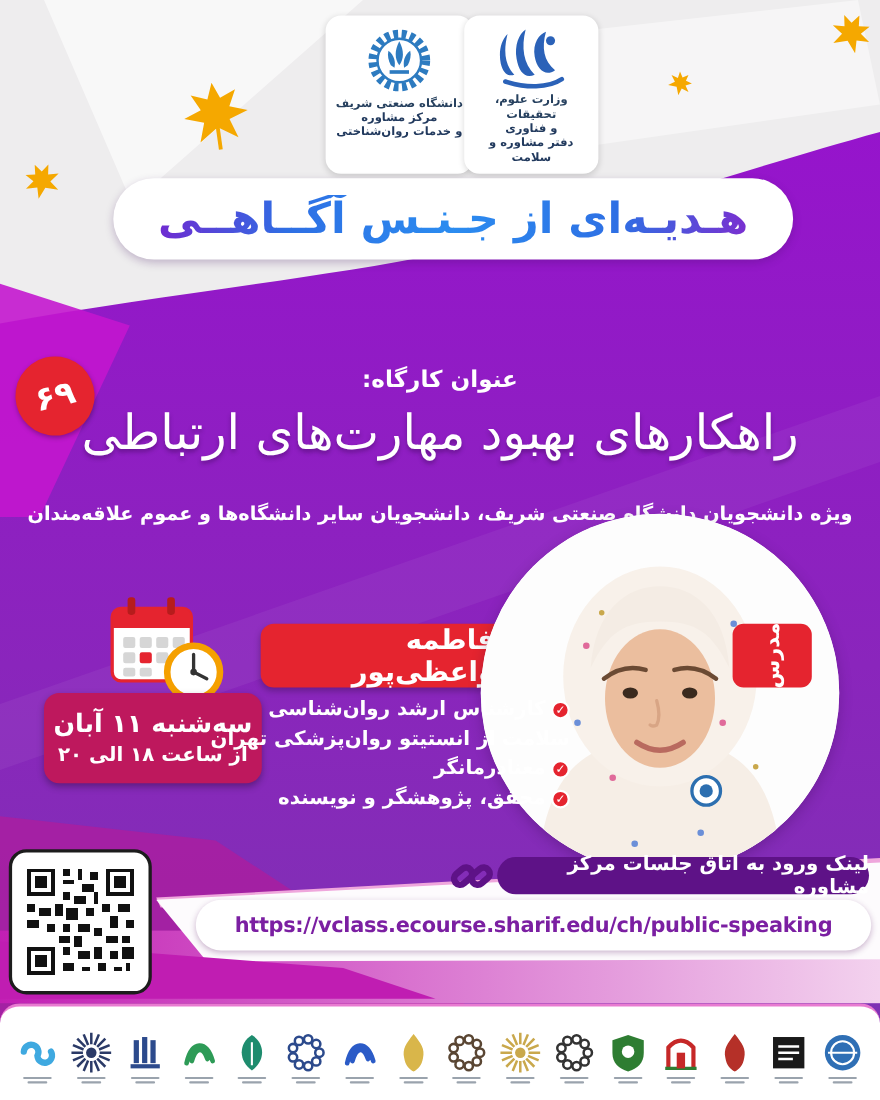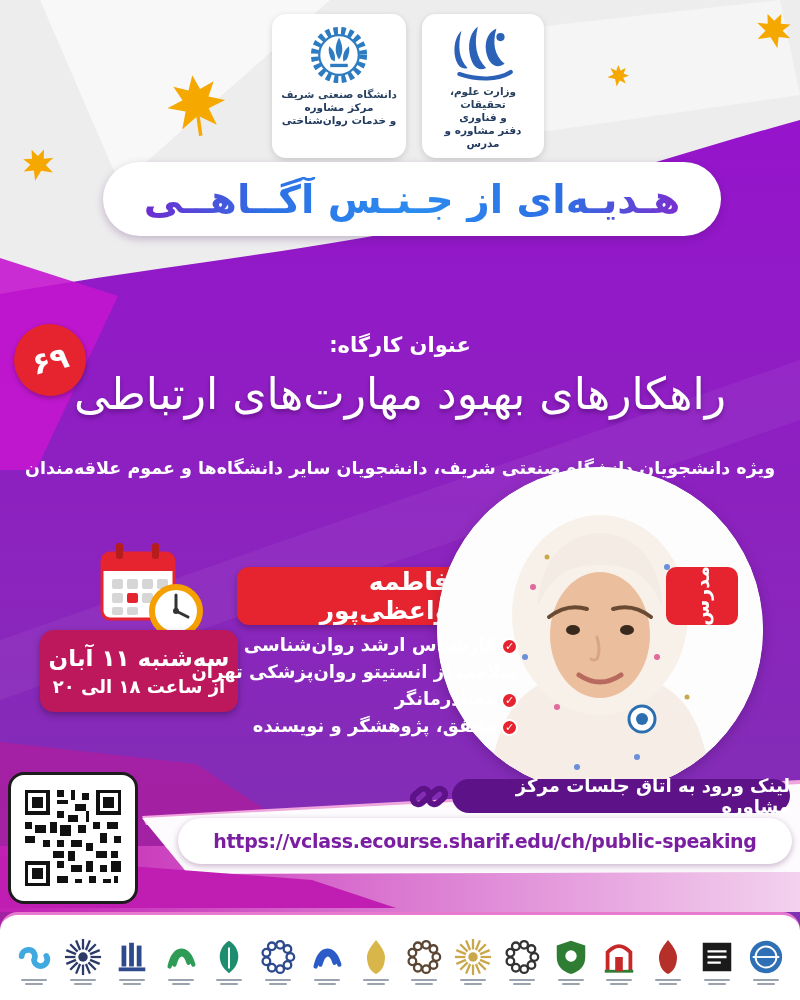--- a/index.html
+++ b/index.html
@@ -145,21 +145,21 @@
     <svg width="36" height="36" viewBox="0 0 20 22">
         <path d="M10 0 L12 5 L17 3 L14.5 8 L20 10 L14 12 L16 18 L10 14 L4 18 L6 12 L0 10 L5.5 8 L3 3 L8 5 Z" fill="#F5A800"></path>
       </svg>
   </div>
   <div class="leaf" style="left:246px;top:206px;transform:rotate(12deg);">
     <svg width="26" height="26" viewBox="0 0 20 22">
         <path d="M10 0 L12 5 L17 3 L14.5 8 L20 10 L14 12 L16 18 L10 14 L4 18 L6 12 L0 10 L5.5 8 L3 3 L8 5 Z" fill="#F5A800"></path>
       </svg>
   </div>
 
-  <div class="hcard" style="left:272px;width:134px;">
+  <div class="hcard" style="left:296px;width:134px;">
     <svg width="66" height="66" viewBox="0 0 60 60">
       <circle cx="30" cy="30" r="22" fill="none" stroke="#2D7BC0" stroke-width="7" stroke-dasharray="4 3"></circle>
       <circle cx="30" cy="30" r="18" fill="#fff" stroke="#2D7BC0" stroke-width="2"></circle>
       <path d="M30 14 C34 22 34 28 30 34 C26 28 26 22 30 14 Z" fill="#2D7BC0"></path>
       <path d="M21 22 C26 26 27 31 26 36 L23 34 C21 30 20 26 21 22 Z" fill="#2D7BC0"></path>
       <path d="M39 22 C34 26 33 31 34 36 L37 34 C39 30 40 26 39 22 Z" fill="#2D7BC0"></path>
       <rect x="22" y="38" width="16" height="3" fill="#2D7BC0"></rect>
     </svg>
     <div class="cap">
       <div class="c1">دانشگاه صنعتی شریف</div>
@@ -171,21 +171,21 @@
     <svg width="72" height="66" viewBox="0 0 70 60">
       <path d="M14 8 C10 24 12 36 20 44 C14 46 10 42 8 34 C6 24 8 14 14 8 Z" fill="#2B62B8"></path>
       <path d="M30 4 C26 20 28 34 38 44 C30 48 24 42 22 30 C20 18 24 8 30 4 Z" fill="#2B62B8"></path>
       <path d="M48 6 C44 20 46 32 56 40 C48 46 40 40 38 28 C36 16 42 8 48 6 Z" fill="#2B62B8"></path>
       <circle cx="52" cy="14" r="4" fill="#2B62B8"></circle>
       <path d="M12 50 C30 56 50 56 62 48" fill="none" stroke="#2B62B8" stroke-width="4" stroke-linecap="round"></path>
     </svg>
     <div class="cap">
       <div class="c1">وزارت علوم، تحقیقات</div>
       <div>و فناوری</div>
-      <div>دفتر مشاوره و مدرس</div>
+      <div>دفتر مشاوره و سلامت</div>
     </div>
   </div>
 
   <div class="title-pill">
     <span>هـدیـه‌ای از جـنـس آگــاهــی</span>
   </div>
 
 
   <div class="wlabel">عنوان کارگاه:</div>
   <div class="badge69">

